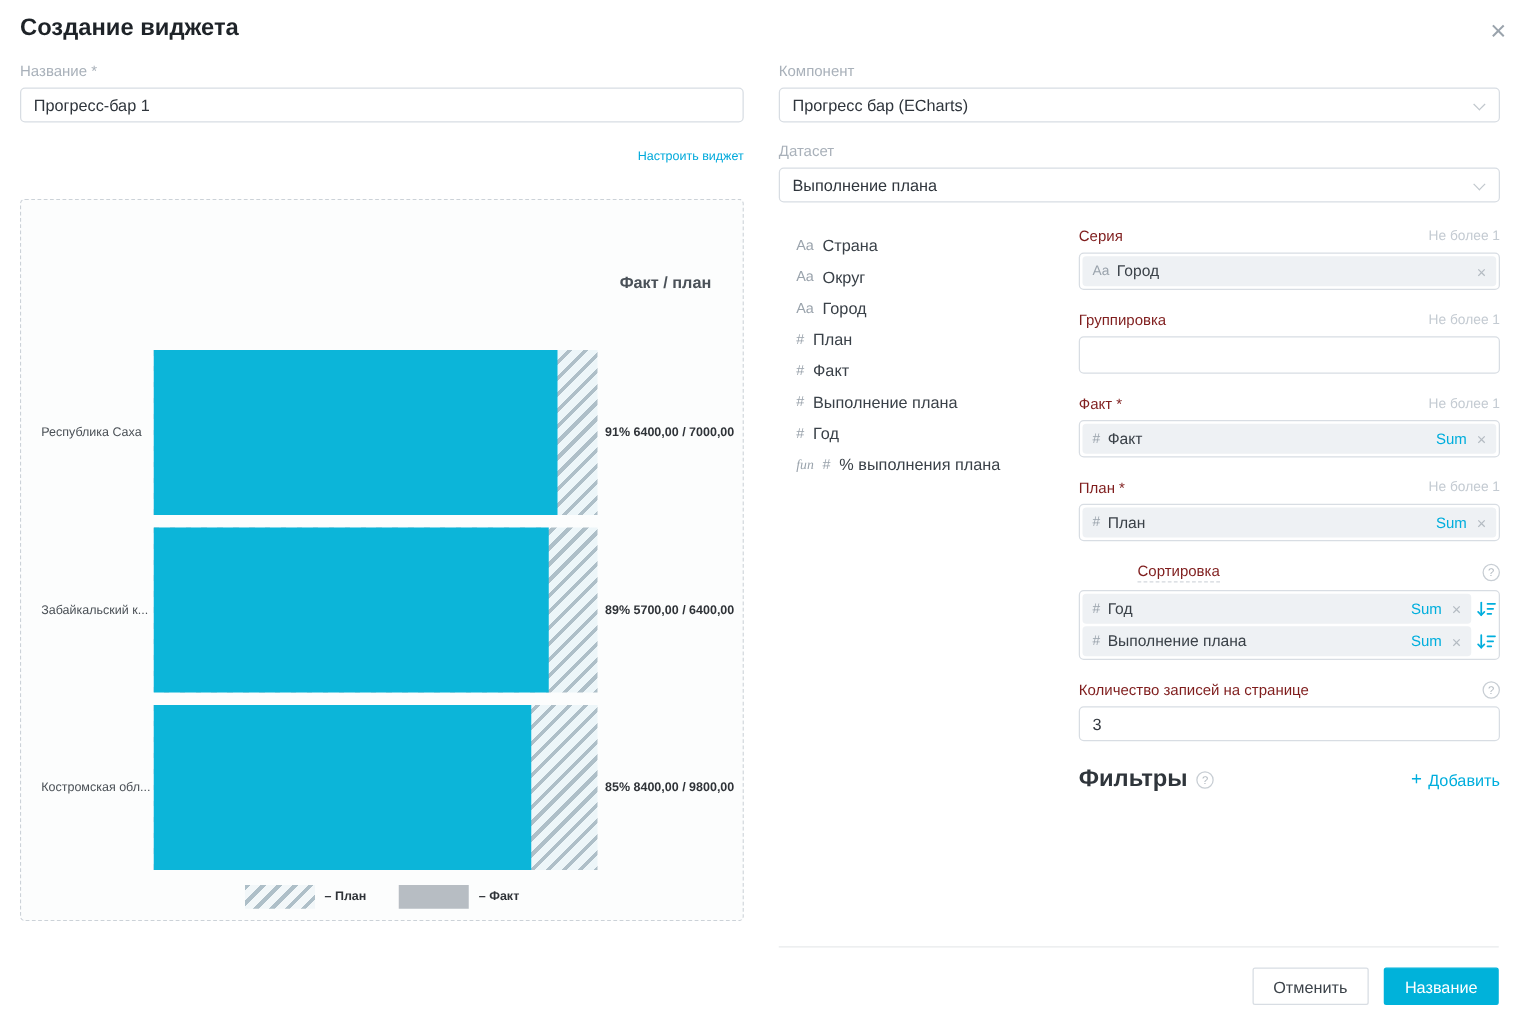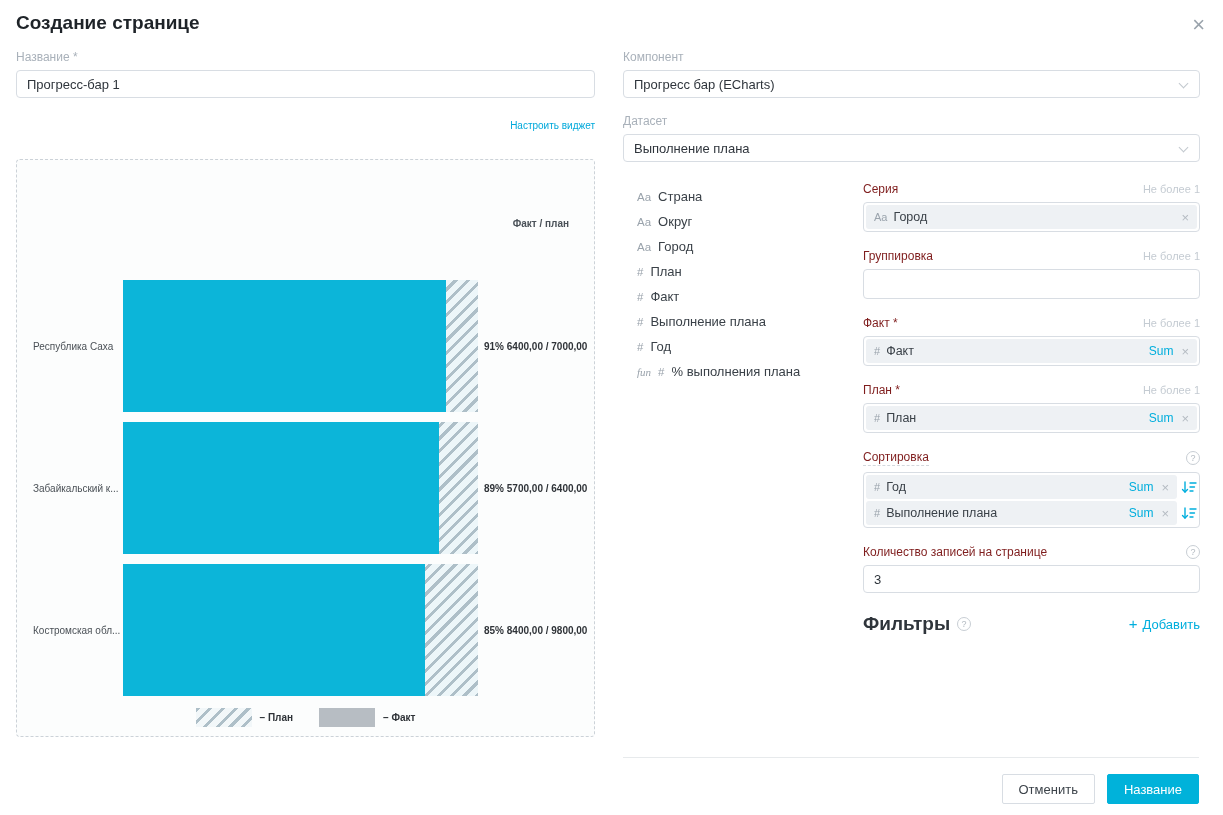--- a/index.html
+++ b/index.html
@@ -51,21 +51,21 @@
     font-size: 10px; font-weight: 500; color: #00a9db; cursor: pointer; text-decoration: none;
   }
 
   
   .chart-box {
     border: 1px dashed #ccd2d8; border-radius: 4px; background: #fcfdfd;
     height: 578px; position: relative;
   }
   .chart-corner-label {
     position: absolute; top: 58px; right: 25px;
-    font-size: 10px; font-weight: 700; color: #4a5158;
+    font-size: 13px; font-weight: 700; color: #4a5158;
   }
   .bars { position: absolute; top: 120px; left: 16px; right: 8px; }
   .bar-row { display: flex; align-items: center; margin-bottom: 10px; }
   .bar-cat {
     width: 90px; font-size: 10px; color: #4a5056; flex: none;
     white-space: nowrap; overflow: hidden;
   }
   .bar-track {
     width: 355px; height: 132px; flex: none; position: relative;
     background: repeating-linear-gradient(135deg, #aebfc8 0 3px, #edf6f9 3px 9px);
@@ -88,21 +88,21 @@
   .fields-row { display: flex; margin-top: 20px; }
   .field-list { width: 240px; flex: none; padding-left: 14px; padding-top: 2px; }
   .field-item { display: flex; align-items: center; gap: 7px; height: 25px; font-size: 13px; color: #3a4148; cursor: grab; }
   .ficon { font-size: 11.5px; color: #9aa3ac; }
   .ficon.fn { font-style: italic; font-family: "Liberation Serif", serif; font-size: 11px; }
 
   .zones { flex: 1; }
   .zone { margin-bottom: 17px; }
   .zone-head { display: flex; justify-content: space-between; align-items: center; margin-bottom: 6px; }
   .zone-label { font-size: 12px; color: #7f1d1d; }
-  .zone-label.dashed { border-bottom: 1px dashed #d3d8dd; padding-bottom: 1px; }
+  .zone-label.dashed { border-bottom: 1px dashed #d3d8dd; padding-bottom: 1px; margin-left: 47px; }
   .zone-limit { font-size: 11px; color: #c4cbd2; }
   .zone-box {
     border: 1px solid #d8dde3; border-radius: 4px; min-height: 30px; padding: 2px;
     background: #fff;
   }
   .chip {
     display: flex; align-items: center; gap: 6px; background: #eef1f4;
     border-radius: 3px; height: 24px; padding: 0 8px; font-size: 12.5px; color: #3a4148;
   }
   .chip-type { font-size: 11px; color: #9aa3ac; }
@@ -131,21 +131,21 @@
     border-top: 1px solid #e7eaec; padding-top: 16px;
     display: flex; justify-content: flex-end; gap: 12px;
   }
   .btn { height: 30px; border-radius: 2px; font-size: 13px; font-family: "Liberation Sans", sans-serif; cursor: pointer; padding: 0 16px; }
   .btn-cancel { background: #fff; border: 1px solid #d8dde3; color: #3c434a; }
   .btn-create { background: #00b2da; border: 1px solid #00b2da; color: #fff; }
 </style>
 </head>
 <body>
 
-<h1 class="modal-title">Создание странице</h1>
+<h1 class="modal-title">Создание виджета</h1>
 <span class="close-btn">×</span>
 
 <div class="col-left">
 
   <div class="form-group">
     <label class="field-label">Название *</label>
     <input class="text-input" type="text" value="Прогресс-бар 1" style="">
   </div>
 
 

